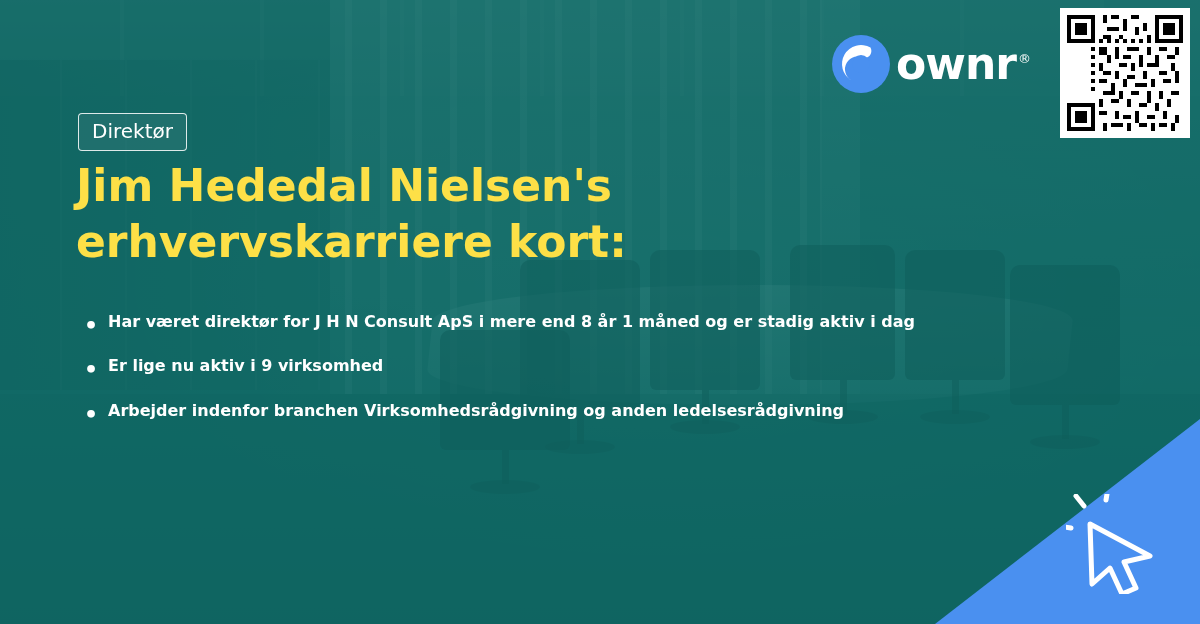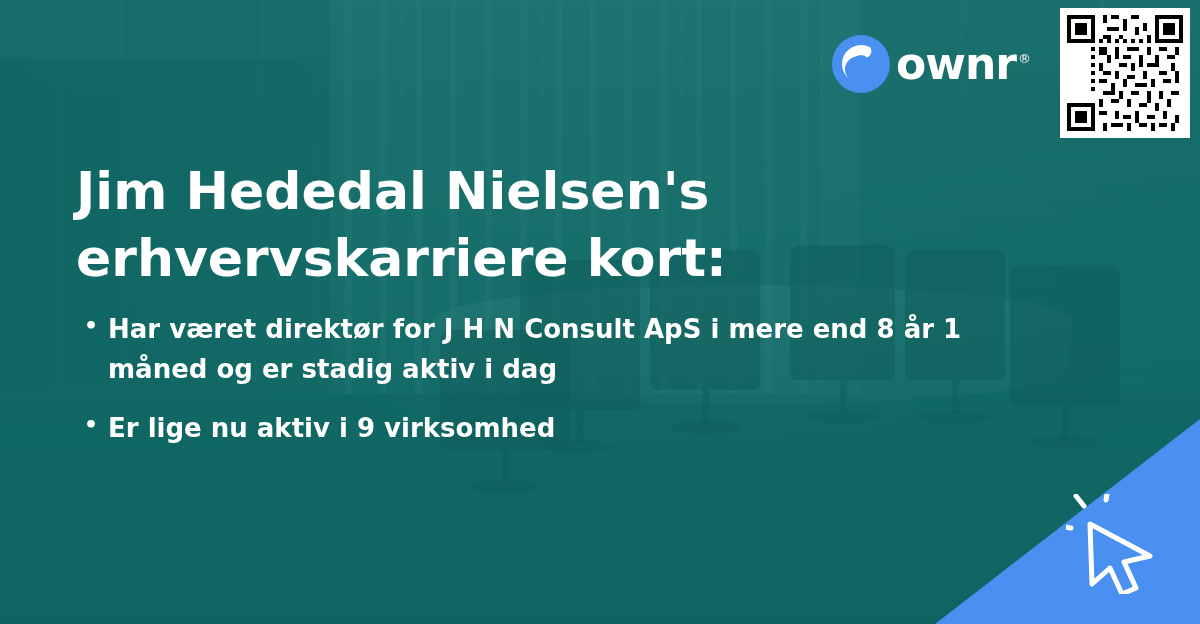--- a/index.html
+++ b/index.html
@@ -111,33 +111,33 @@
   
   .badge {
     position: absolute; left: 78px; top: 113px;
     border: 1px solid rgba(255,255,255,0.85);
     color: #ffffff; font-size: 20px;
     padding: 5px 13px 7px; border-radius: 4px;
     background: rgba(255,255,255,0.06);
   }
   .title {
     position: absolute; left: 76px; top: 158px;
-    color: #ffffff; font-size: 52px; font-weight: 700;
+    color: #fde047; font-size: 44px; font-weight: 700;
     line-height: 1.28; width: 780px;
   }
   .title .line2 { font-weight: 700; }
 
   .bullets {
     position: absolute; left: 84px; top: 310px;
     width: 900px; color: #ffffff;
   }
   .bullets li {
     list-style: none;
     position: relative;
-    font-size: 26px;
+    font-size: 16px;
     font-weight: 700;
     line-height: 1.52;
     padding-left: 24px;
     margin-bottom: 20px;
   }
   .bullets li::before {
     content: "•";
     position: absolute; left: 0; top: -1px;
     font-size: 22px;
   }
@@ -332,29 +332,31 @@
           <rect x="11" y="27" width="3" height="1"></rect>
         <rect x="15" y="27" width="1" height="2"></rect>
           <rect x="18" y="27" width="2" height="1"></rect>
         <rect x="21" y="27" width="1" height="2"></rect>
           <rect x="23" y="27" width="2" height="1"></rect>
         <rect x="26" y="27" width="1" height="2"></rect>
       </g>
     </svg>
   </div>
 
+  <div class="badge">Direktør</div>
 
   <div class="title">
     <div>Jim Hededal Nielsen's</div>
     <div class="line2">erhvervskarriere kort:</div>
   </div>
 
   <ul class="bullets">
     <li>Har været direktør for J H N Consult ApS i mere end 8 år 1 måned og er stadig aktiv i dag</li>
     <li>Er lige nu aktiv i 9 virksomhed</li>
+    <li>Arbejder indenfor branchen Virksomhedsrådgivning og anden ledelsesrådgivning</li>
   </ul>
 
   <div class="corner"></div>
   <span class="cursor">
     <svg width="110" height="100" viewBox="0 0 110 100">
       <g stroke="#ffffff" stroke-width="5" stroke-linecap="round" fill="none">
         <line x1="18" y1="12" x2="10" y2="2"></line>
         <line x1="40" y1="6" x2="42" y2="-6"></line>
         <line x1="5" y1="34" x2="-7" y2="32"></line>
       </g>

